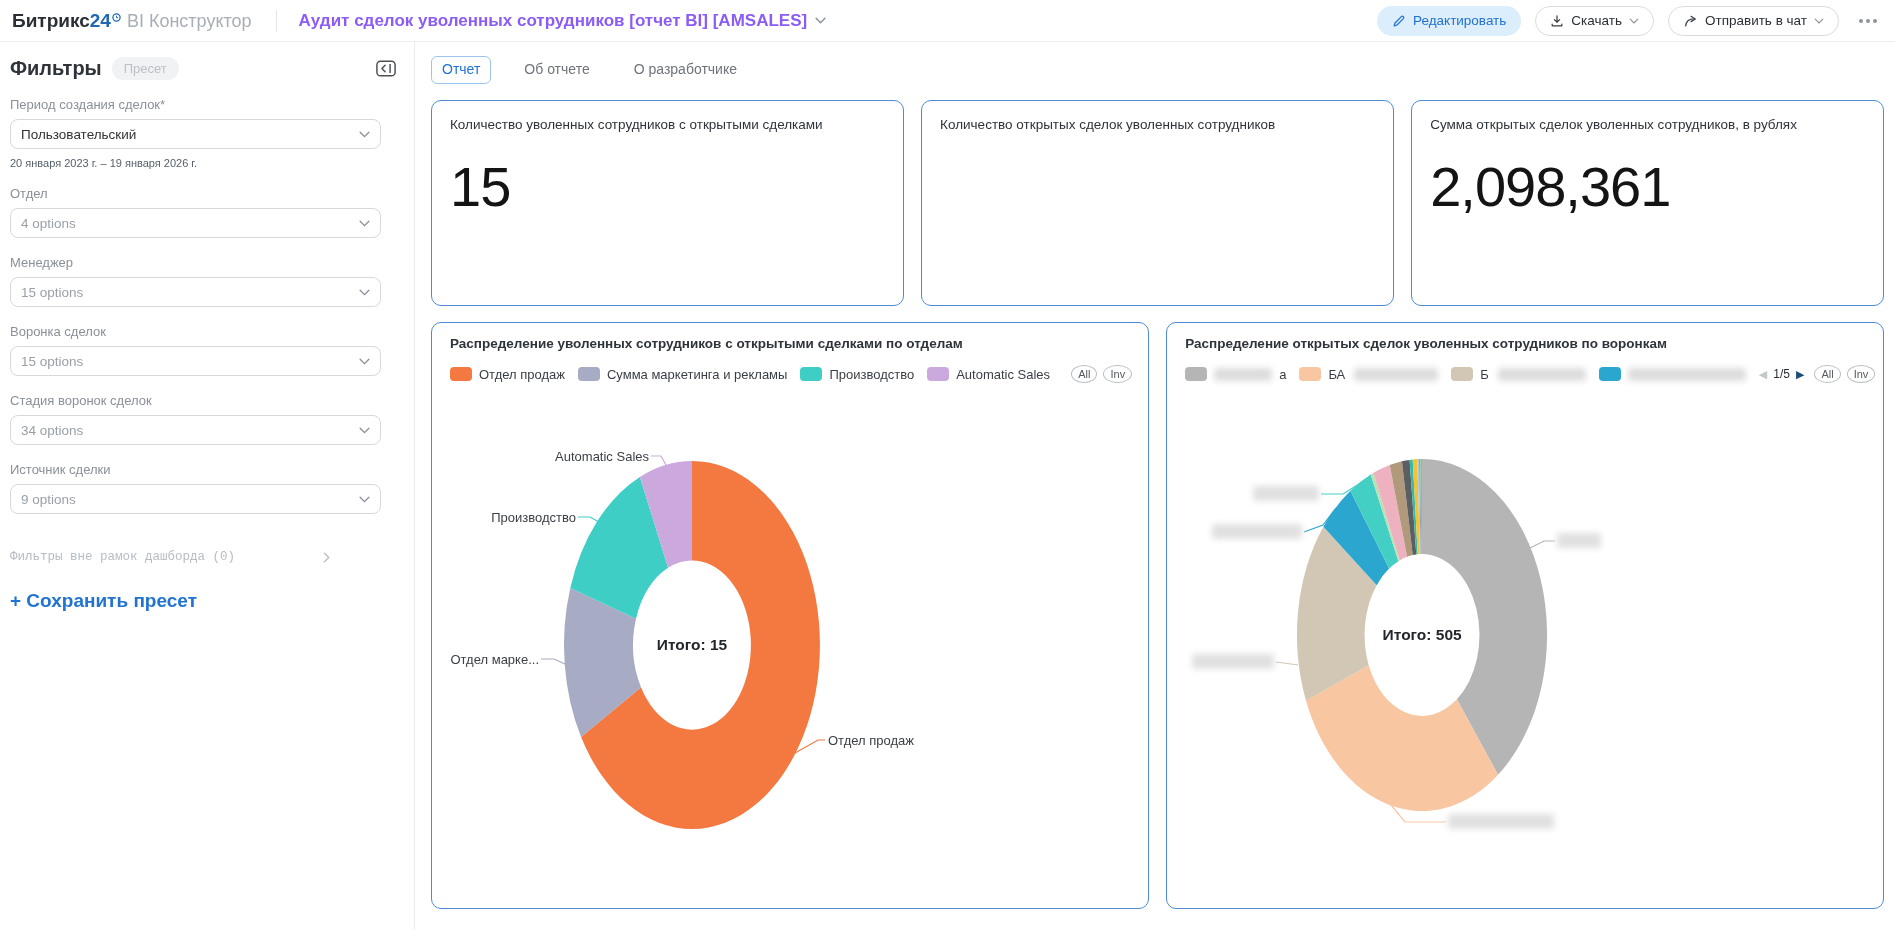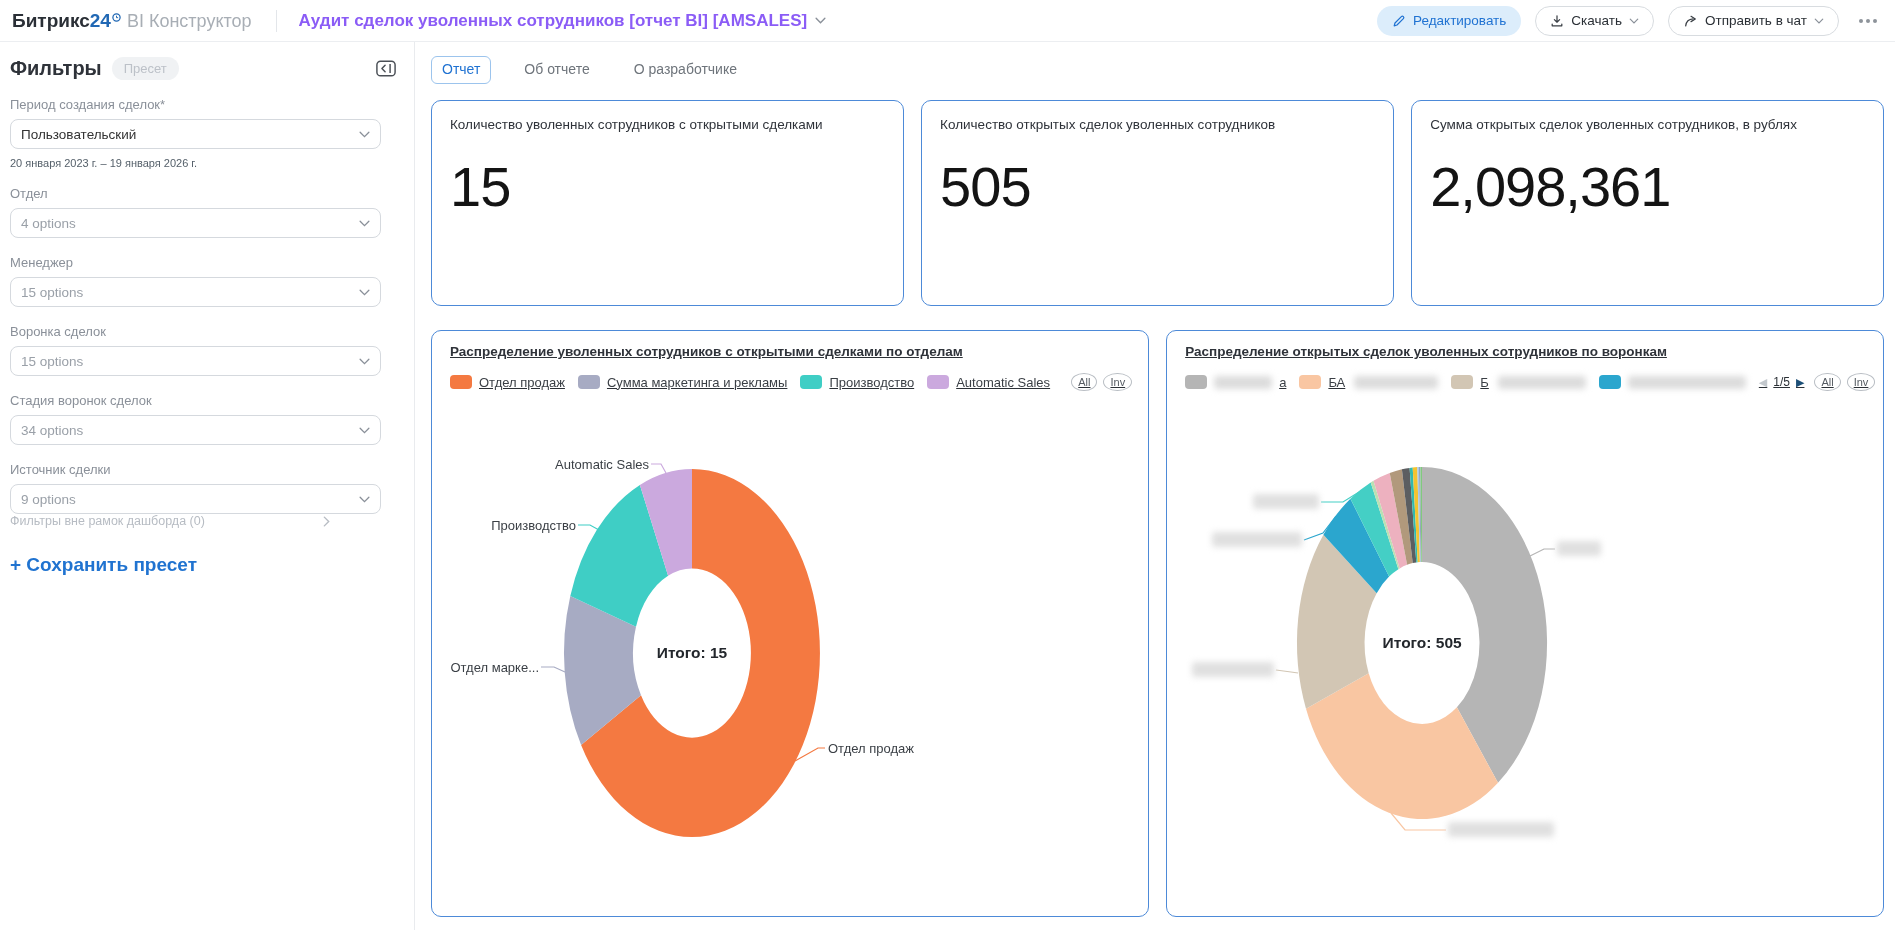--- a/index.html
+++ b/index.html
@@ -28,39 +28,39 @@
   .sb-title{font-size:20px;font-weight:700;color:#2f333a;}
   .preset-badge{margin-left:10px;background:#f0f2f4;color:#bcc1c8;font-size:13px;padding:4px 12px;border-radius:13px;}
   .collapse-btn{margin-left:auto;cursor:pointer;display:flex;align-items:center;}
   .f-group{margin-top:17px;}
   .f-label{font-size:13px;color:#8a9099;margin-bottom:7px;}
   .f-select{height:30px;border:1px solid #d5d9de;border-radius:8px;background:#fff;display:flex;align-items:center;
     padding:0 10px;font-size:13.5px;cursor:pointer;width:371px;}
   .f-select .val{flex:1;color:#333;}
   .f-select .val.ph{color:#9aa0a8;}
   .f-note{font-size:11px;color:#55606a;margin-top:8px;}
-  .outer-filters{display:flex;align-items:center;width:320px;cursor:pointer;}
+  .outer-filters{margin-top:36px;display:flex;align-items:center;width:320px;cursor:pointer;font-family:Liberation Mono, monospace;}
   .outer-filters span{font-size:12.5px;color:#b7bcc3;}
   .outer-filters svg{margin-left:auto;}
   .save-preset{margin-top:26px;font-size:19px;color:#2073d0;cursor:pointer;display:inline-block;font-weight:bold;}
   .sb-footer{position:absolute;left:10px;right:15px;bottom:18px;display:flex;gap:14px;}
   .sb-footer .btn{flex:1;height:34px;border-radius:8px;font-size:14px;display:flex;align-items:center;justify-content:center;cursor:pointer;}
   .btn-apply{background:#eef1f4;color:#c3c9d0;cursor:default;}
   .btn-reset{background:#fff;border:1px solid #d8dce0;color:#3a3f45;}
   
   .main{flex:1;padding:14px 13px 0 16px;}
   .tabs{display:flex;gap:22px;height:28px;}
   .tab{font-size:14px;color:#6e747b;cursor:pointer;padding:4px 10px;border:1px solid transparent;border-radius:6px;}
   .tab.active{color:#1f72d2;border-color:#9cc4ed;background:#fff;}
   .kpi-row{display:flex;gap:17px;margin-top:16px;}
   .card{background:#fff;border:1px solid #4d8ad8;border-radius:10px;}
   .kpi-card{flex:1;height:206px;padding:16px 18px;}
   .kpi-title{font-size:13.5px;color:#2f333a;}
   .kpi-value{font-size:56px;color:#141414;margin-top:22px;letter-spacing:-1px;}
-  .chart-row{display:flex;gap:17px;margin-top:24px;text-decoration:underline;}
+  .chart-row{display:flex;gap:17px;margin-top:16px;}
   .chart-card{flex:1;height:587px;position:relative;padding:13px 16px 0 18px;overflow:hidden;}
   .chart-title{font-size:13.5px;font-weight:700;color:#2f333a;}
   .legend-row{display:flex;align-items:center;margin-top:14px;gap:13px;font-size:13px;color:#3a3f45;flex-wrap:nowrap;}
   .legend-item{display:flex;align-items:center;gap:7px;white-space:nowrap;cursor:pointer;}
   .sw{width:22px;height:14px;border-radius:4px;flex:0 0 auto;}
   .legend-right{margin-left:auto;display:flex;align-items:center;gap:6px;}
   .oval-btn{border:1px solid #b9bec4;border-radius:50%;padding:2px 6px;font-size:11px;color:#555b62;cursor:pointer;}
   .pager{display:flex;align-items:center;gap:6px;font-size:12px;color:#2b3036;margin-right:4px;}
   .pager .arr{font-size:11px;cursor:pointer;}
   .pager .arr.off{color:#c3c8cd;cursor:default;}
@@ -214,21 +214,20 @@
         <div class="tab">Об отчете</div>
         <div class="tab">О разработчике</div>
       </div>
     <div class="kpi-row" id="kpiRow">
         <div class="card kpi-card">
           <div class="kpi-title">Количество уволенных сотрудников с открытыми сделками</div>
           <div class="kpi-value">15</div>
         </div>
         <div class="card kpi-card">
           <div class="kpi-title">Количество открытых сделок уволенных сотрудников</div>
-          <div class="kpi-value">505</div>
         </div>
         <div class="card kpi-card">
           <div class="kpi-title">Сумма открытых сделок уволенных сотрудников, в рублях</div>
           <div class="kpi-value">2,098,361</div>
         </div>
       </div>
     <div class="chart-row" id="chartRow">
         <div class="card chart-card">
           <div class="chart-title">Распределение уволенных сотрудников с открытыми сделками по отделам</div>
           <div class="legend-row">

